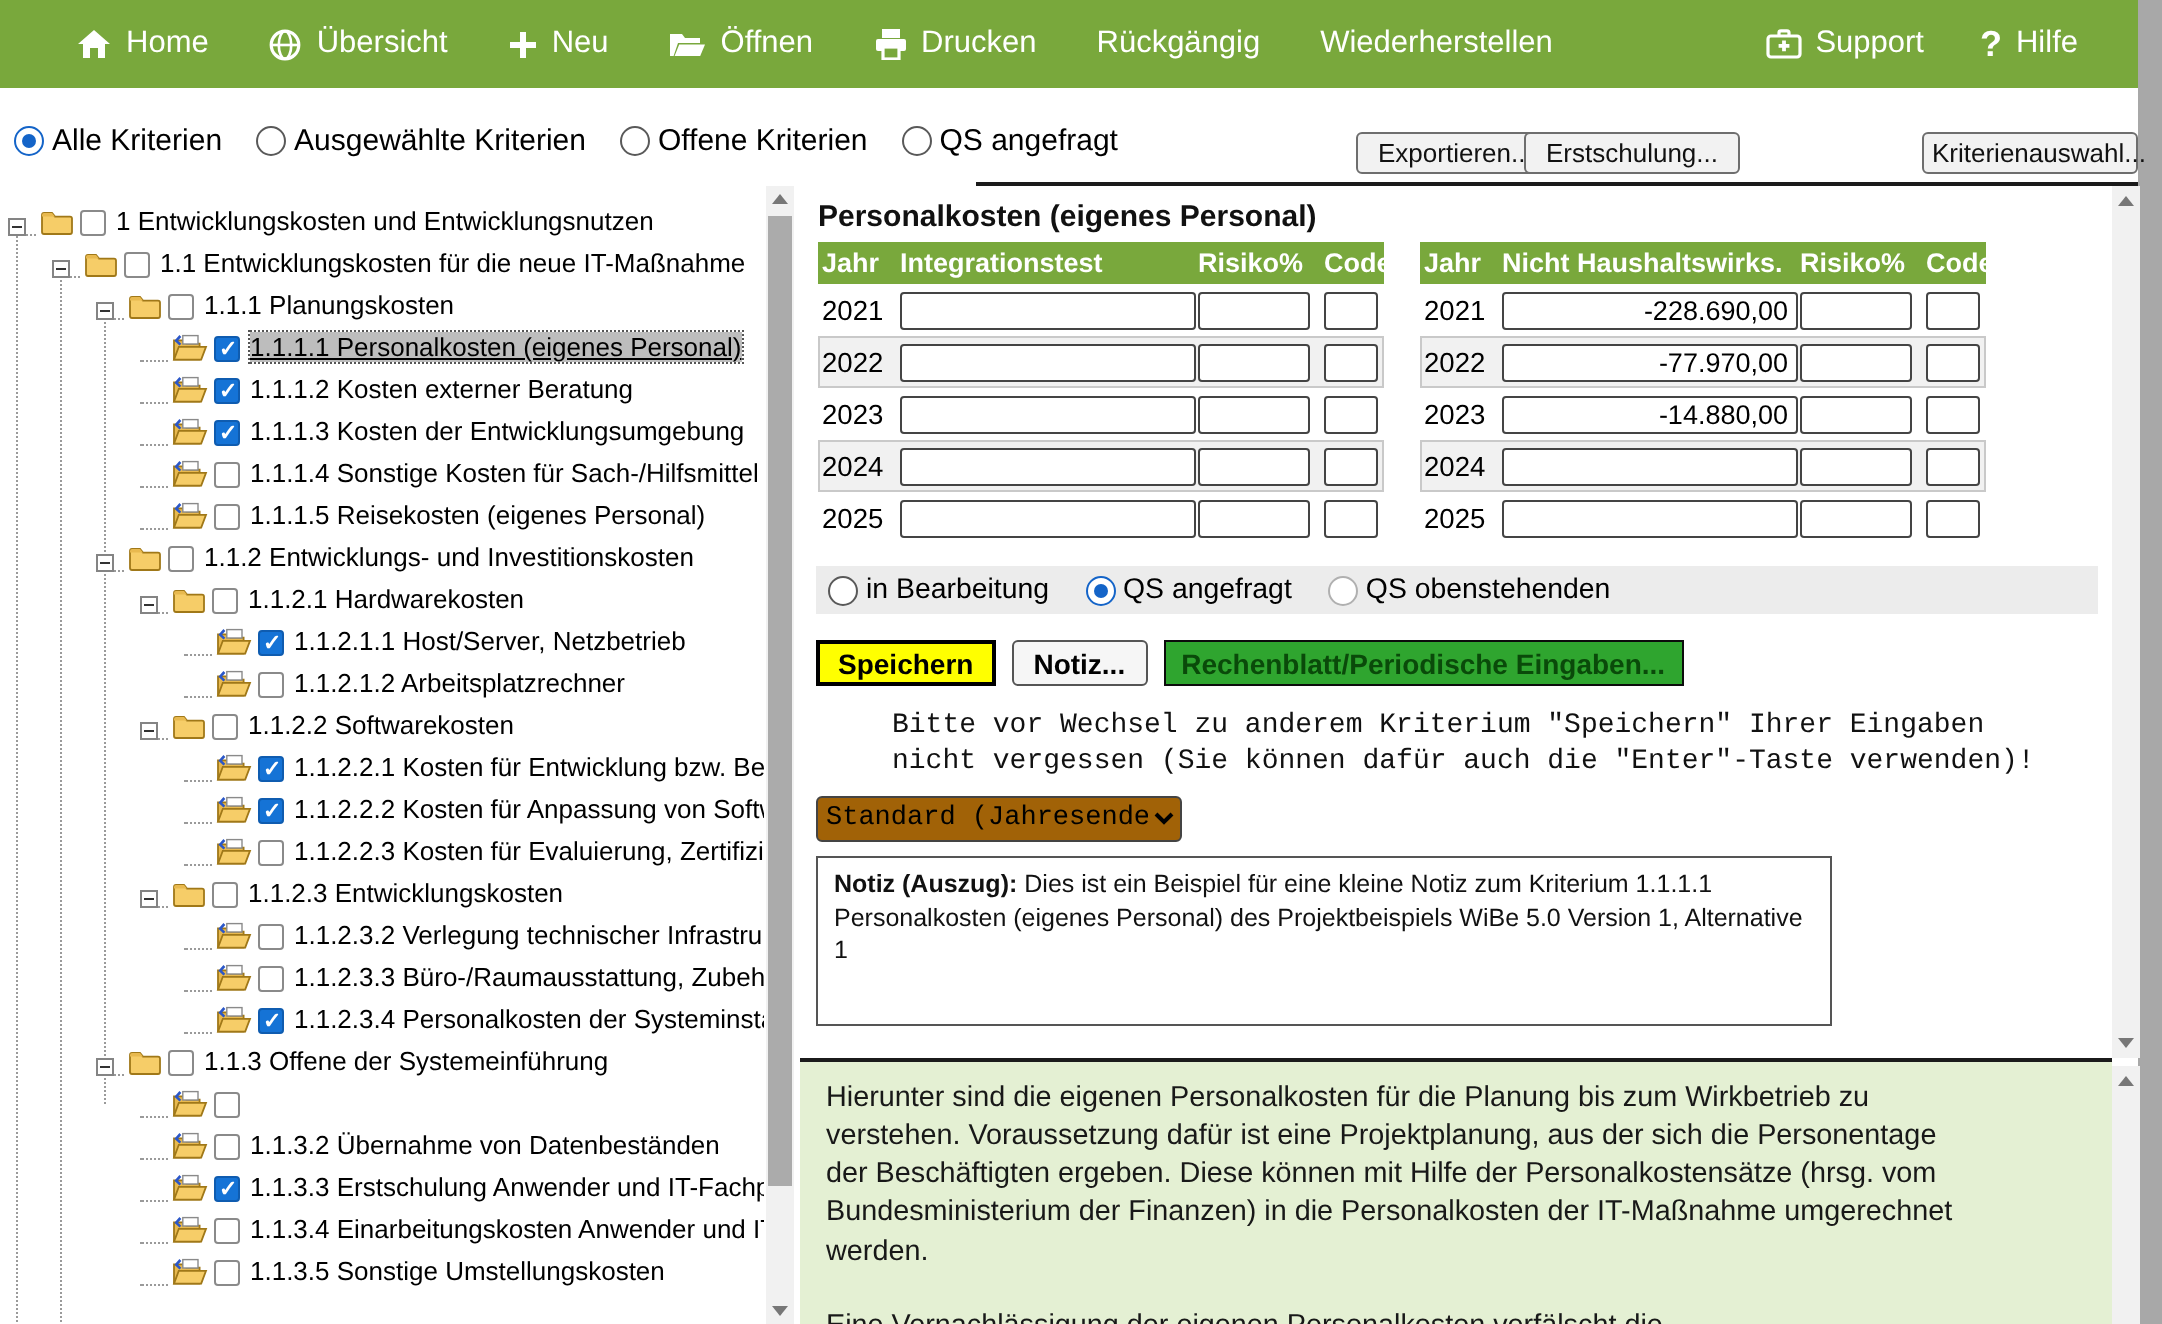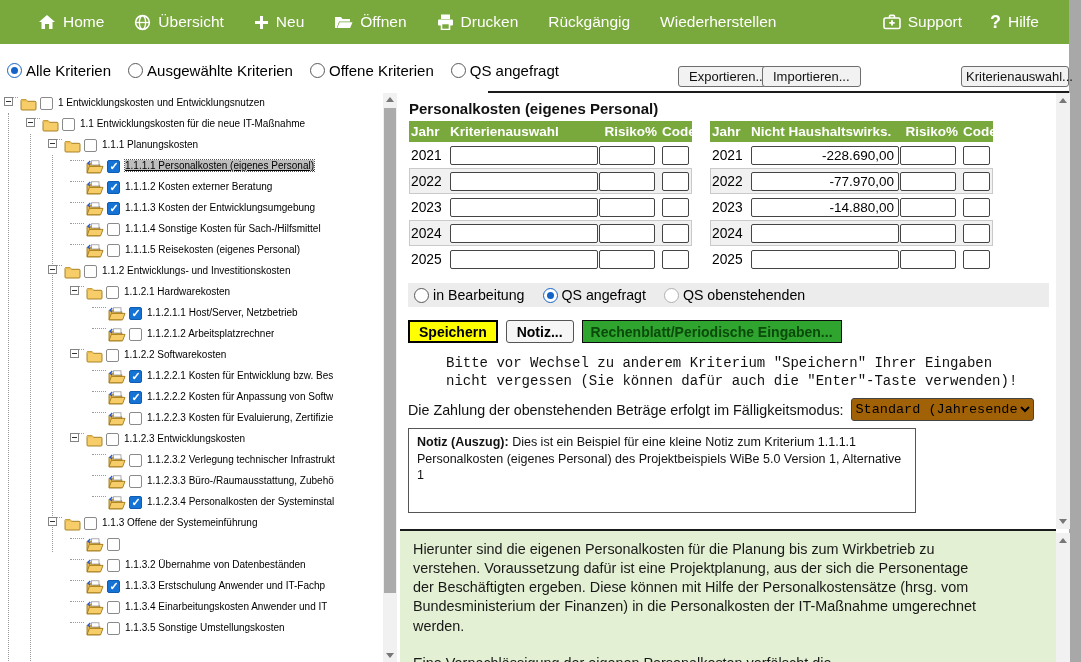--- a/index.html
+++ b/index.html
@@ -35,21 +35,21 @@
     background:#f2f2f2; border:1px solid #6e6e6e; border-radius:3px; color:#111; cursor:pointer;
     font-family:"Liberation Sans",sans-serif; }
   #btn-export { left:678px; }
   #btn-import { left:762px; }
   #btn-kriterien { left:961px; width:108px; padding:0 4px; }
 
   
   #tree-panel { position:absolute; top:93px; left:0; width:397px; height:569px; background:#fff; overflow:hidden; }
   #tree { position:absolute; top:4px; left:0; right:15px; bottom:0; overflow:hidden; }
   .vguide { position:absolute; width:0; border-left:1px dotted #9a9a9a; }
-  .trow { height:21px; display:flex; align-items:flex-start; white-space:nowrap; font-size:10px; color:#000; position:relative; }
+  .trow { height:21px; display:flex; align-items:flex-end; white-space:nowrap; font-size:13px; color:#000; position:relative; }
   .conn { border-top:1px dotted #9a9a9a; height:0; flex:none; }
   .ebox { width:9px; height:9px; border:1px solid #848484; background:#fff; position:relative; flex:none; }
   .ebox::after { content:""; position:absolute; left:1px; right:1px; top:3px; border-top:1px solid #333; }
   .ficon { flex:none; margin:0 3px 0 2px; display:flex; }
   .cb { width:13px; height:13px; border:1px solid #8a8a8a; border-radius:2px; background:#fff;
     flex:none; margin-right:5px; position:relative; cursor:pointer; }
   .cb.checked { background:#1573d6; border-color:#0f5cb0; }
   .cb.checked::after { content:"\2713"; position:absolute; left:1.5px; top:-1px; color:#fff; font-size:11px; font-weight:bold; }
   .tlabel { overflow:hidden; cursor:pointer; }
   .tlabel.selected { background:#bdbdbd; text-decoration:underline; outline:1px dotted #555; }
@@ -61,21 +61,21 @@
   .arr.up { border-bottom:5px solid #777; }
   .arr.down { border-top:5px solid #777; }
 
   
   #detail { position:absolute; top:93px; left:400px; width:656px; height:436px; background:#fff; overflow:hidden; }
   #detail-title { position:absolute; left:9px; top:7px; font-size:15px; font-weight:bold; color:#111; }
   #tables { position:absolute; left:9px; top:28px; display:flex; gap:18px; }
   .ytable { width:283px; }
   .thead { display:grid; grid-template-columns:38px 148px 62px 31px; gap:1px; background:#79A83C;
     color:#fff; font-weight:bold; font-size:13.5px; height:21px; align-items:center; padding:0 2px; }
-  .thead .h-risk { text-align:right; padding-right:4px; }
+  .thead .h-risk { text-align:left; padding-right:4px; }
   .trow2 { display:grid; grid-template-columns:38px 148px 62px 31px; gap:1px; height:26px;
     align-items:center; padding:0 2px; font-size:13.8px; }
   .trow2.band { background:#f1f1f1; outline:1px solid #c9c9c9; outline-offset:-1px; }
   .trow2 input { height:19px; border:1px solid #444; border-radius:2px; font-size:13.5px;
     padding:0 4px; width:100%; font-family:"Liberation Sans",sans-serif; background:#fff; }
   .trow2 input.num { text-align:right; }
   .trow2 input.risk { width:56px; }
   .trow2 input.code { width:27px; }
 
   #status-strip { position:absolute; left:8px; top:190px; width:641px; height:24px; background:#ececec;
@@ -193,21 +193,21 @@
     <span class="radio-item">
       <span class="rad"></span>
       <span>Offene Kriterien</span>
     </span>
     <span class="radio-item">
       <span class="rad"></span>
       <span>QS angefragt</span>
     </span>
   </div>
   <button class="push-btn" id="btn-export">Exportieren...</button>
-  <button class="push-btn" id="btn-import">Importieren...</button>
+  <button class="push-btn" id="btn-import">Erstschulung...</button>
   <button class="push-btn" id="btn-kriterien">Kriterienauswahl...</button>
   <div id="filter-underline"></div>
 </div>
 
 <div id="tree-panel">
   <div id="tree">
     <div class="vguide" style="left:8px; top:16px; height:550px;"></div>
     <div class="vguide" style="left:30px; top:37px; height:529px;"></div>
     <div class="vguide" style="left:52px; top:58px; height:397px;"></div>
   <div class="trow">
@@ -572,21 +572,21 @@
     <div class="arr down" style="bottom:4px;"></div>
   </div>
 </div>
 
 <div id="detail">
   <div id="detail-title">Personalkosten (eigenes Personal)</div>
   <div id="tables">
     <div class="ytable">
         <div class="thead">
           <span>Jahr</span>
-          <span>Kriterienauswahl</span>
+          <span>Integrationstest</span>
           <span class="h-risk">Risiko%</span>
           <span>Code</span>
         </div>
         <div class="trow2">
           <span>2021</span>
           <input class="num" style="">
           <input class="risk" style="">
           <input class="code" style="">
         </div>
         <div class="trow2 band">
@@ -671,21 +671,20 @@
 
   <div id="action-row">
     <button class="act-btn" id="btn-save">Speichern</button>
     <button class="act-btn" id="btn-note">Notiz...</button>
     <button class="act-btn" id="btn-sheet">Rechenblatt/Periodische Eingaben...</button>
   </div>
 
   <div id="hint">Bitte vor Wechsel zu anderem Kriterium "Speichern" Ihrer Eingaben nicht vergessen (Sie können dafür auch die "Enter"-Taste verwenden)!</div>
 
   <div id="due-row">
-    <span>Die Zahlung der obenstehenden Beträge erfolgt im Fälligkeitsmodus:</span>
     <select id="due-select">
       <option>Standard (Jahresende)</option>
     </select>
   </div>
 
   <div id="note-box">
     <b>Notiz (Auszug):</b>
     <span>Dies ist ein Beispiel für eine kleine Notiz zum Kriterium 1.1.1.1 Personalkosten (eigenes Personal) des Projektbeispiels WiBe 5.0 Version 1, Alternative 1</span>
   </div>
 </div>

